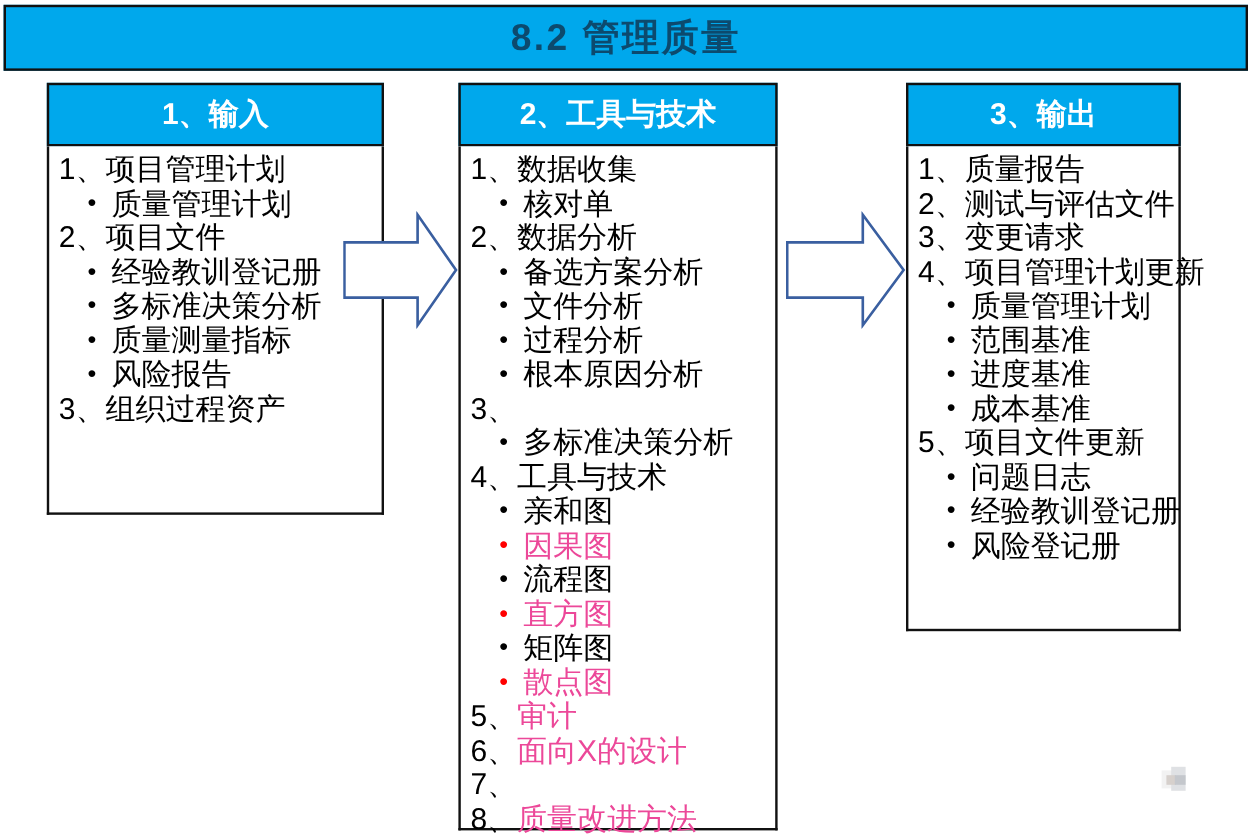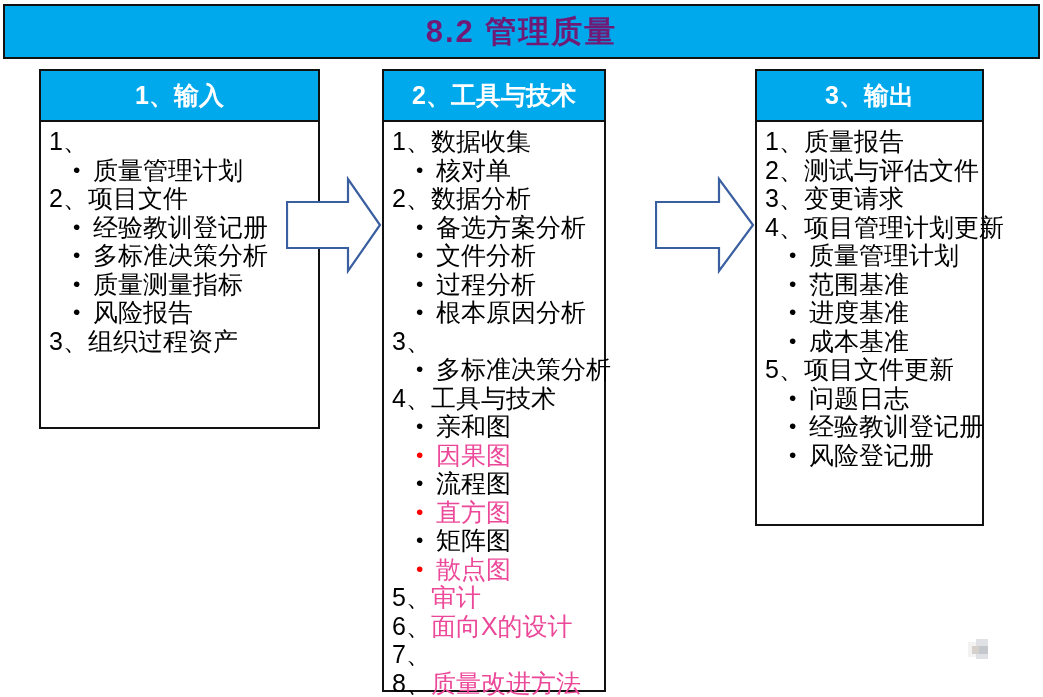--- a/index.html
+++ b/index.html
@@ -23,21 +23,21 @@
     width: 1037px;
     height: 55px;
     background: #00A8EC;
     border: 2px solid #111111;
     box-sizing: border-box;
     display: flex;
     align-items: center;
     justify-content: center;
   }
   #title-banner .title-text {
-    color: #701a75;
+    color: #0c4a6e;
     font-size: 31px;
     font-weight: bold;
     letter-spacing: 2px;
     line-height: 1;
     white-space: nowrap;
   }
 
   
   .column {
     position: absolute;
@@ -141,20 +141,21 @@
 </div>
 
 <div class="column" id="column-inputs" style="left:3px; top:69px; width:281px;padding-left:36px;">
   <div class="col-header">
     <span class="col-header-text">1、输入</span>
   </div>
   <div class="col-body" style="height:307px;">
 
     <div class="lvl1">
       <span class="num">1、</span>
+      <span class="txt">项目管理计划</span>
     </div>
     <div class="lvl2">
       <span class="dot">•</span>
       <span class="txt">质量管理计划</span>
     </div>
     <div class="lvl1">
       <span class="num">2、</span>
       <span class="txt">项目文件</span>
     </div>
     <div class="lvl2">
@@ -180,21 +181,21 @@
 
   </div>
 </div>
 
 <div class="block-arrow" style="left:286px; top:176px; width:96px; height:98px;">
   <svg width="96" height="98" viewBox="0 0 96 98">
     <polygon points="1,26 62,26 62,3 94,49 62,95 62,72 1,72" fill="#FFFFFF" stroke="#3A5FA0" stroke-width="2.2" stroke-linejoin="miter"></polygon>
   </svg>
 </div>
 
-<div class="column" id="column-tools" style="left:382px; top:69px; width:224px;">
+<div class="column" id="column-tools" style="left:382px; top:69px; width:266px;">
   <div class="col-header">
     <span class="col-header-text">2、工具与技术</span>
   </div>
   <div class="col-body" style="height:570px;">
 
     <div class="lvl1">
       <span class="num">1、</span>
       <span class="txt">数据收集</span>
     </div>
     <div class="lvl2">

